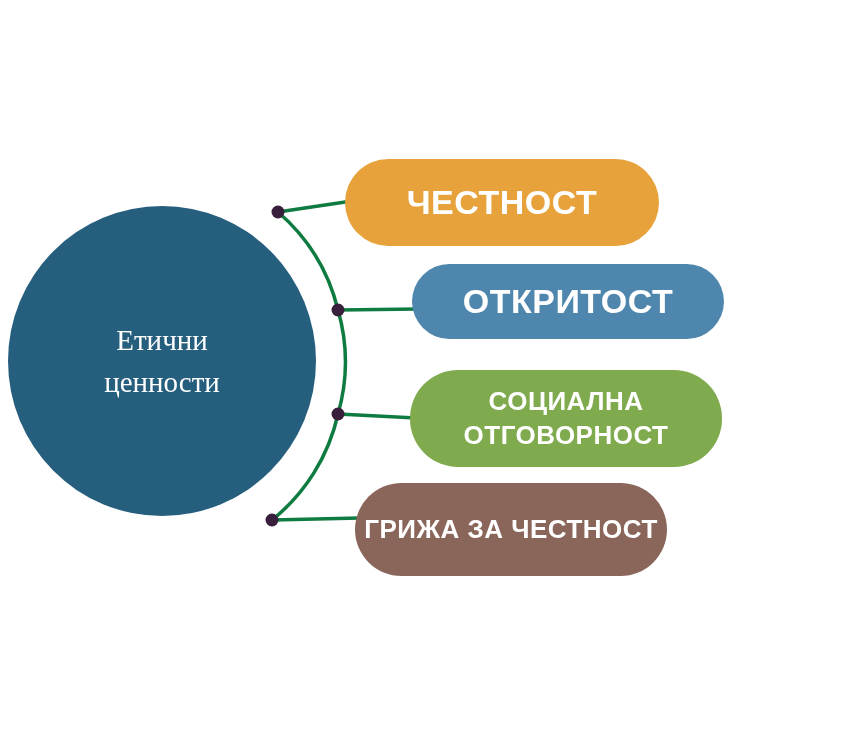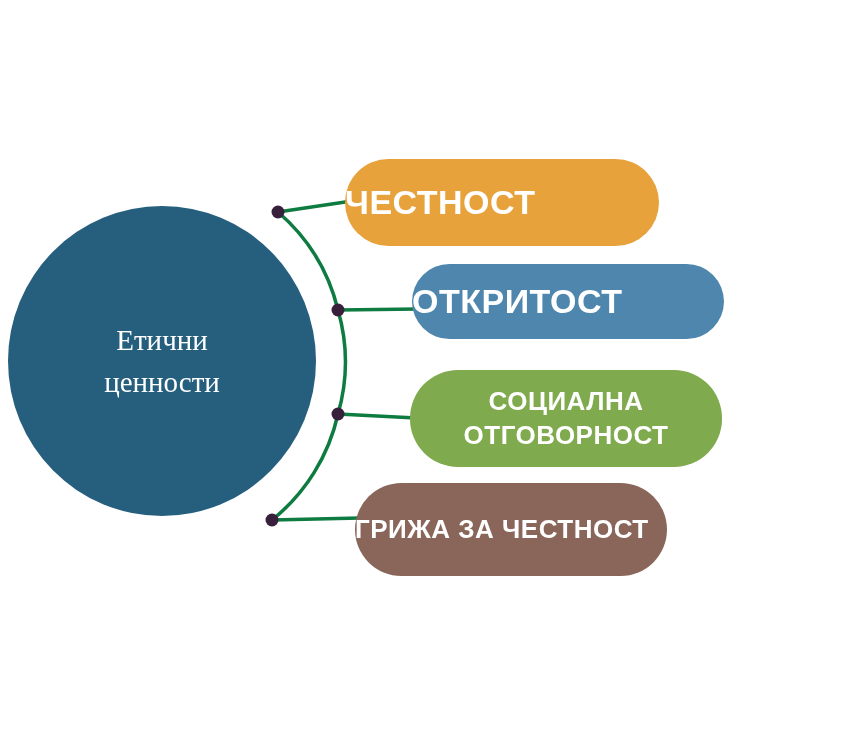--- a/index.html
+++ b/index.html
@@ -38,21 +38,21 @@
     font-family: "Liberation Serif", "DejaVu Serif", serif;
     font-size: 29px;
     line-height: 1.45;
     text-align: right;
   }
   .pill {
     position: absolute;
     z-index: 2;
     display: flex;
     align-items: center;
-    justify-content: flex-start;
+    justify-content: center;
     color: #ffffff;
     font-weight: bold;
     text-align: center;
     letter-spacing: 0.5px;
   }
   .pill-1 {
     left: 345px; top: 159px;
     width: 314px; height: 87px;
     border-radius: 44px;
     font-size: 34px;

